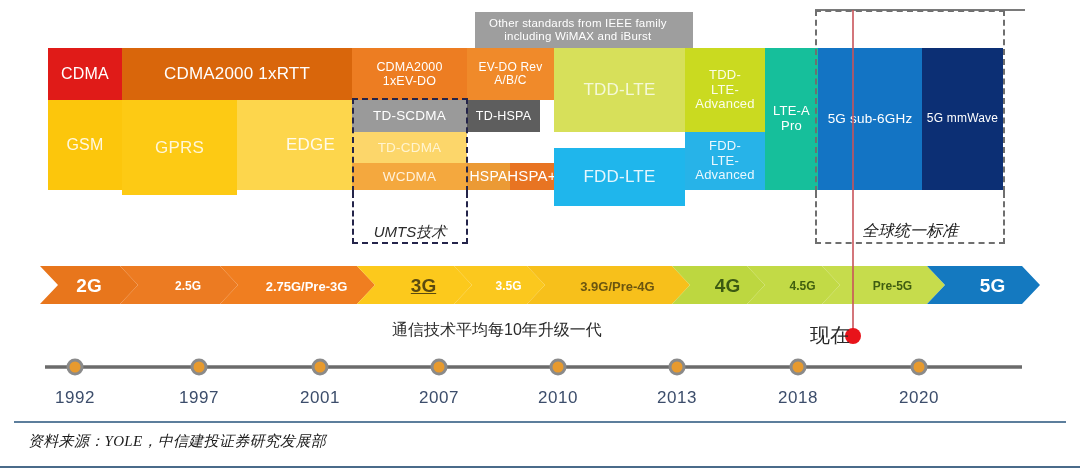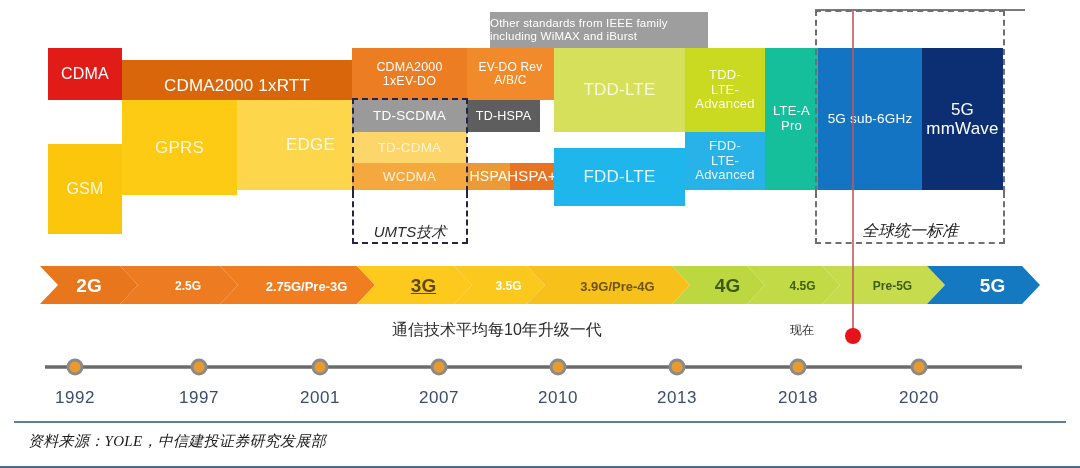--- a/index.html
+++ b/index.html
@@ -27,27 +27,27 @@
     align-items: center;
     justify-content: center;
     text-align: center;
     color: #ffffff;
     line-height: 1.12;
     letter-spacing: 0.2px;
     white-space: pre-line;
   }
   
   .b-cdma      { left:48px;  top:48px;  width:74px;  height:52px; background:#e01b18; font-size:16px; }
-  .b-1xrtt     { left:122px; top:60px;  width:230px; height:52px; background:#d9660b; font-size:17px; }
+  .b-1xrtt     { left:122px; top:48px;  width:230px; height:52px; background:#d9660b; font-size:17px; }
   .b-1xevdo    { left:352px; top:48px;  width:115px; height:52px; background:#ed7d22; font-size:12.5px; }
   .b-evdorev   { left:467px; top:48px;  width:87px;  height:52px; background:#f08a2a; font-size:12px; }
-  .b-ieee      { left:490px; top:12px;  width:218px; height:36px; background:#9e9e9e; font-size:11.5px;
-                 justify-content:flex-start; text-align:left; padding-left:0; }
-
-  .b-gsm       { left:48px;  top:100px; width:74px;  height:90px; background:#fcc60c; font-size:16px; color:#fff8e0;margin-top:44px; }
+  .b-ieee      { left:475px; top:12px;  width:218px; height:36px; background:#9e9e9e; font-size:11.5px;
+                 justify-content:flex-start; text-align:center; padding-left:14px; }
+
+  .b-gsm       { left:48px;  top:100px; width:74px;  height:90px; background:#fcc60c; font-size:16px; color:#fff8e0; }
   .b-gprs      { left:122px; top:100px; width:115px; height:95px; background:#fdca14; font-size:17px; color:#fff6d8; }
   .b-edge      { left:237px; top:100px; width:115px; height:90px; background:#fdd64c; font-size:17px; color:#fffaea; }
 
   .b-tdscdma   { left:352px; top:100px; width:115px; height:32px; background:#9a9a9a; font-size:13.5px; }
   .b-tdcdma    { left:352px; top:132px; width:115px; height:31px; background:#fcd66a; font-size:13.5px; color:#fff4d0; }
   .b-wcdma     { left:352px; top:163px; width:115px; height:27px; background:#f4a83e; font-size:13.5px; color:#fff2dc; }
 
   .b-tdhspa    { left:467px; top:100px; width:73px;  height:32px; background:#5e5e5e; font-size:12.5px; }
   .b-blank     { left:467px; top:132px; width:87px;  height:31px; background:#ffffff; }
   .b-hspa      { left:467px; top:163px; width:43px;  height:27px; background:#eb9a35; font-size:14px; }
@@ -55,21 +55,21 @@
 
   .b-tddlte    { left:554px; top:48px;  width:131px; height:84px; background:#d7e05a; font-size:17px; color:#f4f8d8; }
   .b-fddlte    { left:554px; top:132px; width:131px; height:58px; background:#1fb6ec; font-size:17px; color:#e4f6fd; }
 
   .b-tddltea   { left:685px; top:48px;  width:80px;  height:84px; background:#cada20; font-size:13px; color:#fbfde8; }
   .b-fddltea   { left:685px; top:132px; width:80px;  height:58px; background:#27b3e8; font-size:13px; color:#eaf8fe; }
 
   .b-lteapro   { left:765px; top:48px;  width:53px;  height:142px; background:#16bf9b; font-size:13px; }
 
   .b-5gsub6    { left:818px; top:48px;  width:104px; height:142px; background:#1374c4; font-size:13.5px; }
-  .b-5gmmwave  { left:922px; top:48px;  width:81px;  height:142px; background:#0c2f74; font-size:17px; }
+  .b-5gmmwave  { left:922px; top:48px;  width:81px;  height:142px; background:#0c2f74; font-size:12px; }
 
   
   .dashbox {
     position: absolute;
     box-sizing: border-box;
     border: 2.5px dashed #2b2b4a;
     display: flex;
     align-items: flex-end;
     justify-content: center;
     font-style: italic;
@@ -112,21 +112,21 @@
     color: #3c4d6b;
     letter-spacing: 0.5px;
   }
 
   .ann {
     position: absolute;
     color: #2a2a2a;
     font-size: 16px;
   }
   .ann-avg { left: 392px; top: 320px; }
-  .ann-now { left: 790px; top: 322px; font-size: 12px; }
+  .ann-now { left: 810px; top: 322px; font-size: 20px; }
 
   
   #footerline {
     position: absolute;
     left: 14px; top: 421px; width: 1052px; height: 2px;
     background: #5c7e9c;
   }
   #footer {
     position: absolute;
     left: 28px; top: 432px;

